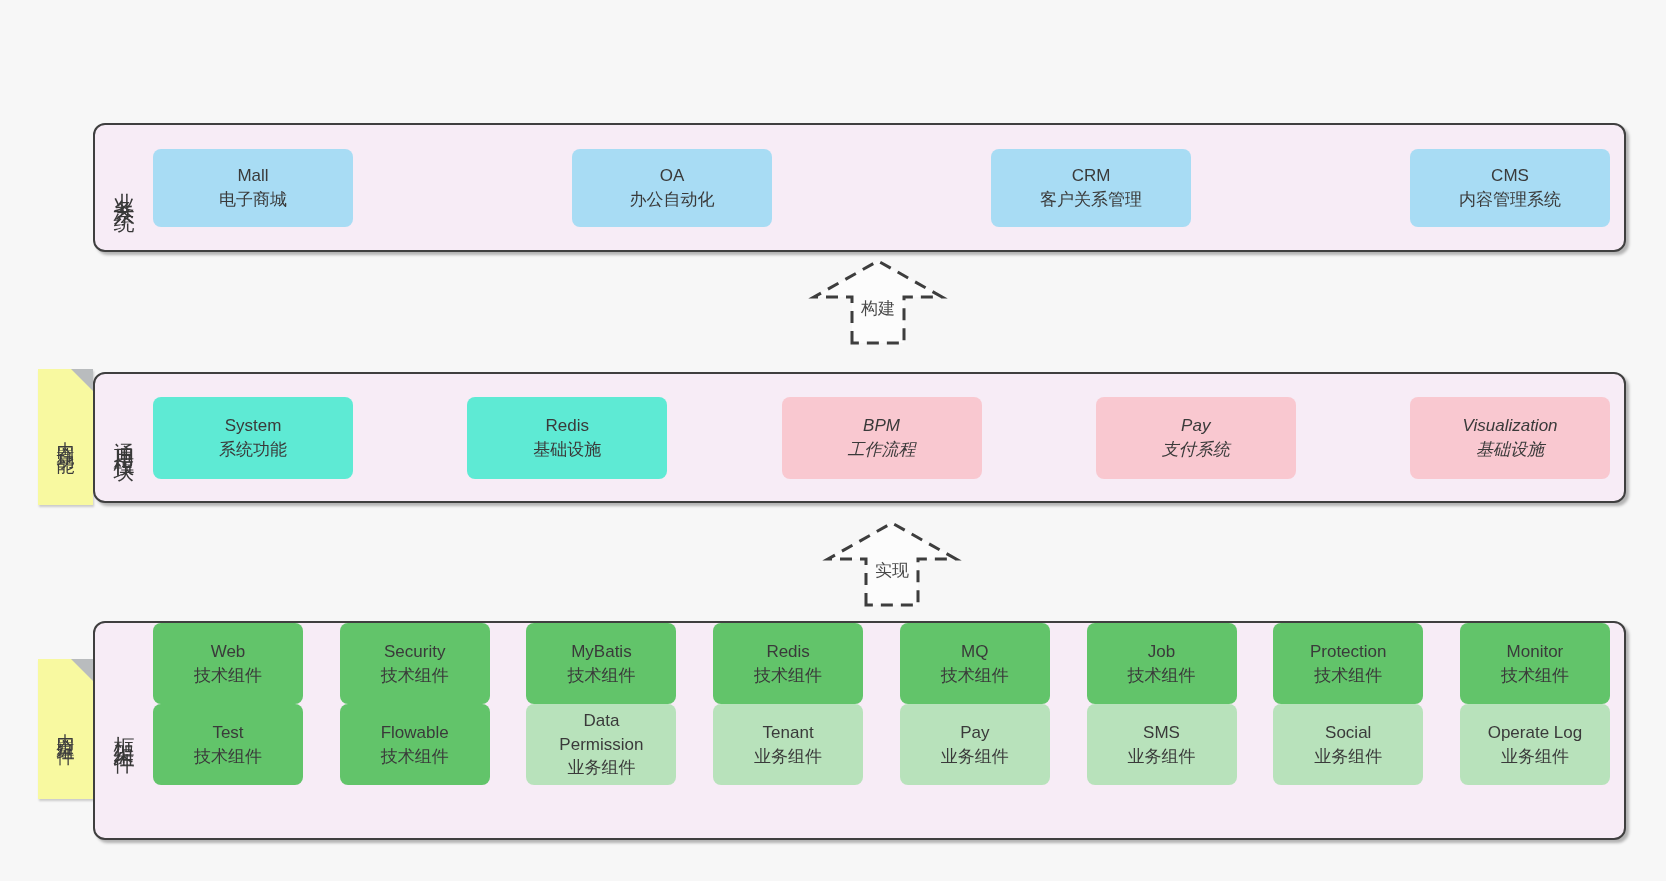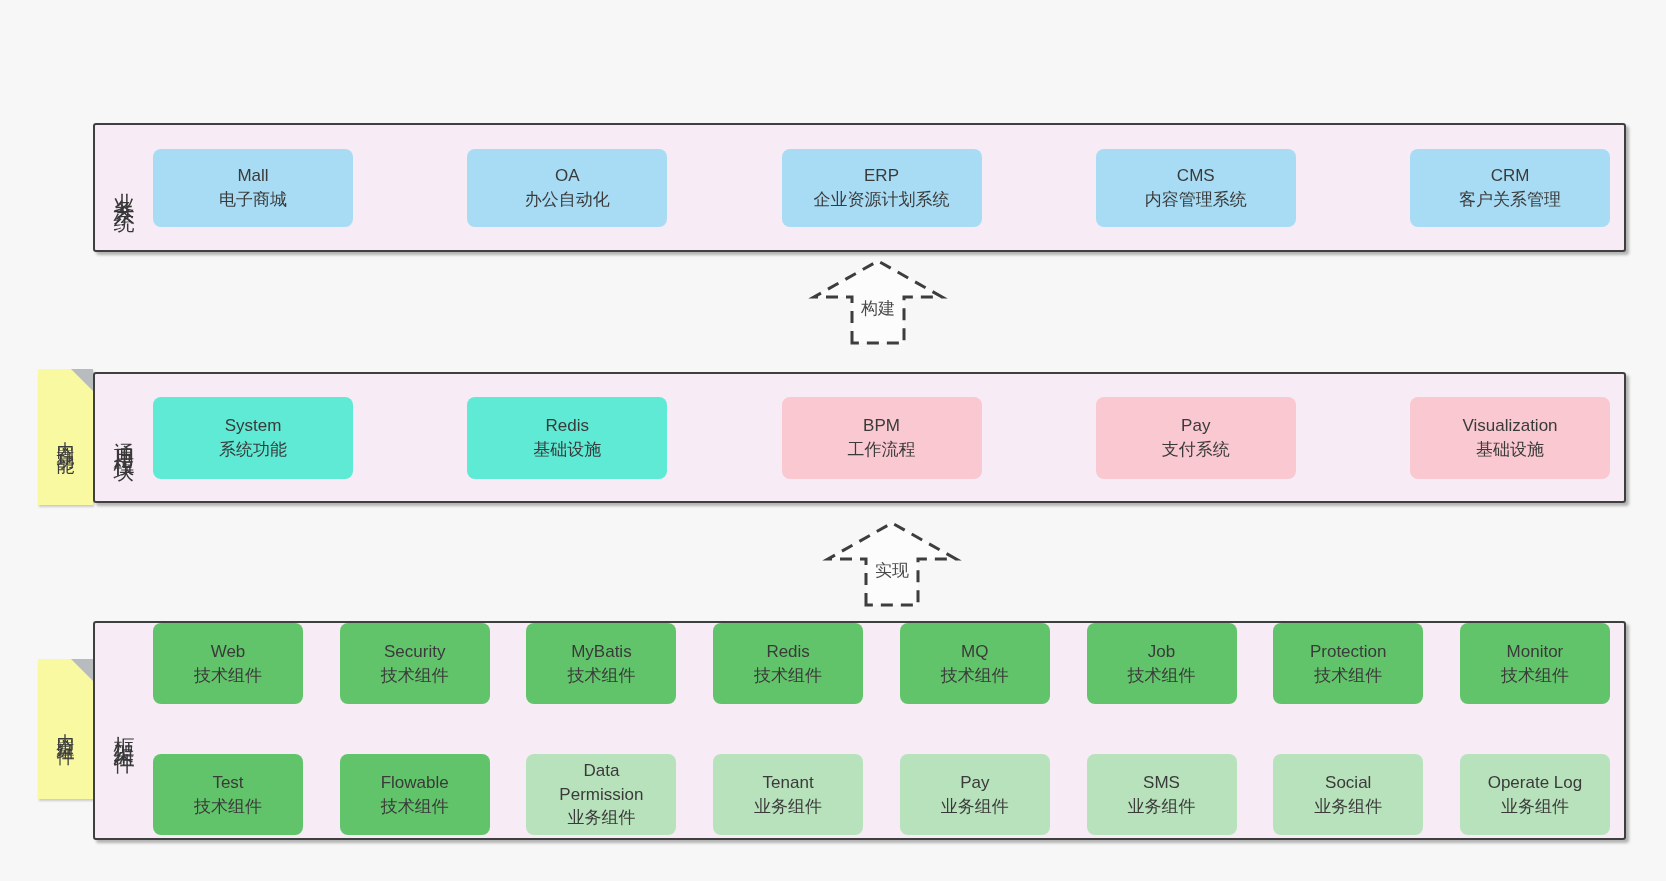--- a/index.html
+++ b/index.html
@@ -4,52 +4,52 @@
 <style>
   html,body{margin:0;padding:0;background:#f7f7f7;}
   .stage{
     position:relative;width:1666px;height:881px;overflow:hidden;
     font-family:"Liberation Sans","DejaVu Sans",sans-serif;
     color:#3c3c3c;
   }
   
   .layer{
     position:absolute;left:93px;width:1533px;
-    background:#f7ecf6;border:2px solid #3f3f3f;border-radius:3px;
+    background:#f7ecf6;border:2px solid #3f3f3f;border-radius:12px;
     box-shadow:3px 3px 3px rgba(0,0,0,.28);
     display:flex;align-items:stretch;box-sizing:border-box;
     z-index:2;
   }
   #layer-business{top:123px;height:129px;}
   #layer-modules{top:372px;height:131px;}
   #layer-components{top:621px;height:219px;}
   .vlabel{
     width:58px;display:flex;align-items:center;justify-content:center;
     writing-mode:vertical-rl;text-orientation:upright;
     font-size:21px;letter-spacing:6px;color:#383838;
   }
   .boxes{
     flex:1;display:flex;justify-content:space-between;align-items:center;
     padding:0 14px 0 0;
   }
-  .rows{flex:1;display:flex;flex-direction:column;justify-content:space-between;padding:0 14px 3px 0;}
+  .rows{flex:1;display:flex;flex-direction:column;justify-content:flex-start;padding:0 14px 3px 0;}
   .rows .boxes{flex:none;padding:0;}
   
   .box{
     display:flex;flex-direction:column;align-items:center;justify-content:center;
     border-radius:8px;text-align:center;font-size:17px;line-height:1.38;
     color:#3a3a3a;box-sizing:border-box;
   }
   #layer-business .box{width:200px;height:78px;}
   #layer-modules .box{width:200px;height:82px;}
   #layer-components .box{width:150px;height:81px;}
   #layer-components .box-name{max-width:114px;}
   .v-blue{background:#a8dcf4;}
   .v-red{background:#5eead4;}
-  .v-pink{background:#f9c8d0;}
+  .v-pink{background:#f9c8d0;font-style:italic;}
   .v-green{background:#62c46a;}
   .v-lightgreen{background:#b8e2bb;}
   
   .tab{
     position:absolute;left:38px;width:55px;background:#f8f9a0;
     display:flex;align-items:center;justify-content:center;
     writing-mode:vertical-rl;text-orientation:upright;
     font-size:18px;letter-spacing:5px;color:#3c3c3c;
     box-shadow:1px 2px 2px rgba(0,0,0,.18);
     z-index:1;
@@ -88,30 +88,26 @@
     <div class="boxes">
         <div class="box v-blue">
     <div class="box-name">Mall</div>
     <div class="box-sub">电子商城</div>
   </div>
         <div class="box v-blue">
     <div class="box-name">OA</div>
     <div class="box-sub">办公自动化</div>
   </div>
         <div class="box v-blue">
-    <div class="box-name">ERP</div>
-    <div class="box-sub">企业资源计划系统</div>
+    <div class="box-name">CRM</div>
+    <div class="box-sub">客户关系管理</div>
   </div>
         <div class="box v-blue">
     <div class="box-name">CMS</div>
     <div class="box-sub">内容管理系统</div>
-  </div>
-        <div class="box v-blue">
-    <div class="box-name">CRM</div>
-    <div class="box-sub">客户关系管理</div>
   </div>
       </div>
   </section>
 
   <svg class="arrow" id="arrow-build" width="140" height="88" viewBox="0 0 140 88">
     <polygon points="44,86 44,40 6,40 70,4 134,40 96,40 96,86" fill="#fcfcfc" stroke="#3d3d3d" stroke-width="3" stroke-dasharray="12 8"></polygon>
     <text x="70" y="57" text-anchor="middle">构建</text>
   </svg>
 
   <section class="layer" id="layer-modules">

